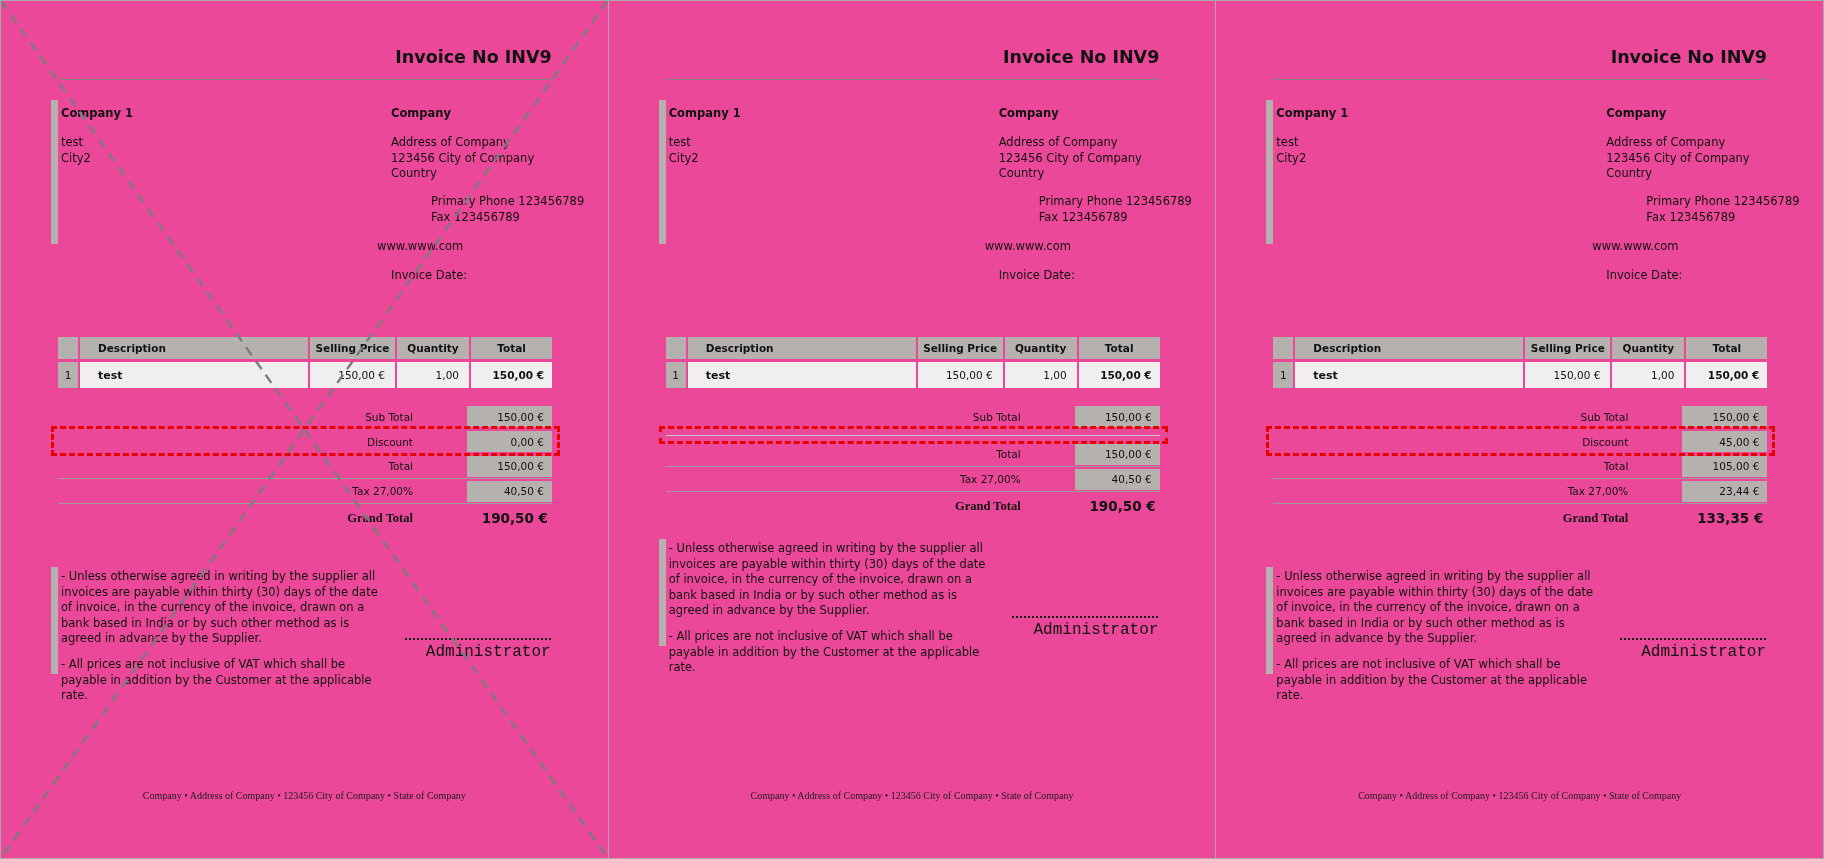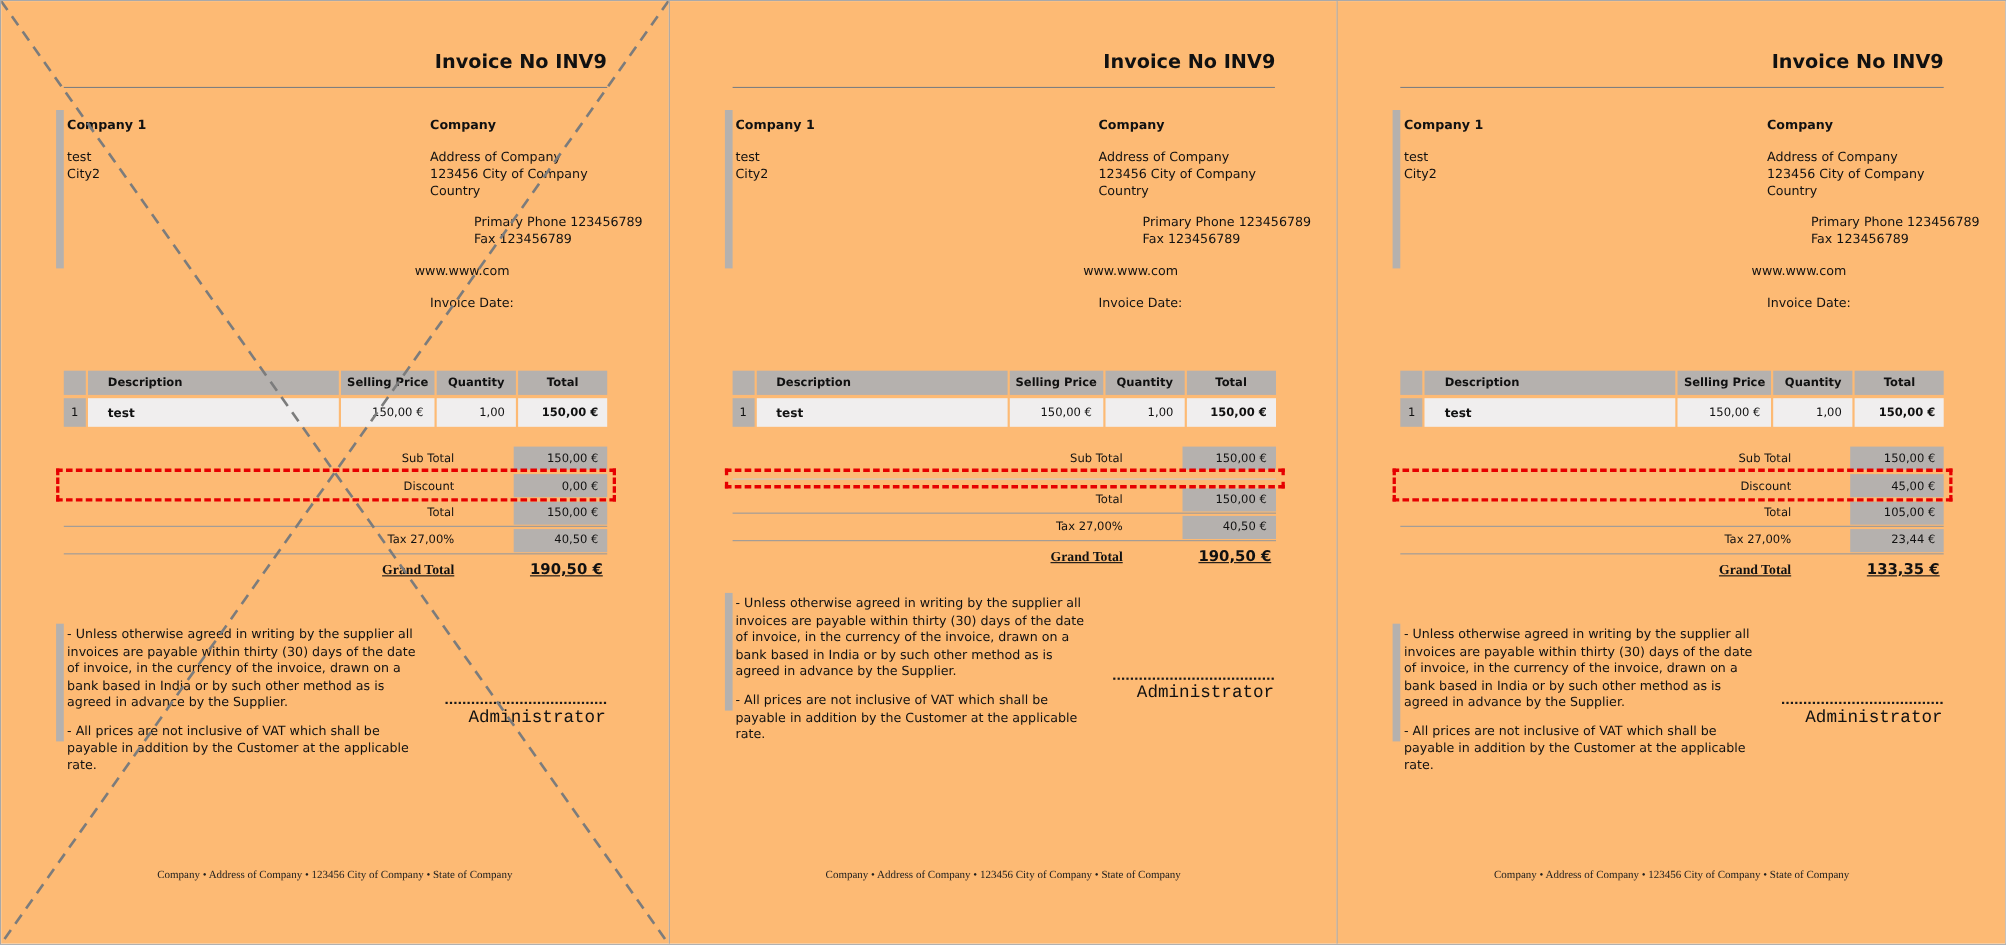--- a/index.html
+++ b/index.html
@@ -11,21 +11,21 @@
     width: 1824px;
     height: 859px;
     border: 1px solid #a9a9a9;
     background: #fff;
     overflow: hidden;
   }
   .page {
     position: relative;
     flex: 1 1 0;
     height: 100%;
-    background: #fdba74;
+    background: #ec4899;
     border-left: 1px solid #a9a9a9;
     overflow: hidden;
   }
   .page:first-child { border-left: none; }
 
   
   .cross { display: none; position: absolute; inset: 0; width: 100%; height: 100%; z-index: 6; pointer-events: none; }
   .crossed .cross { display: block; }
   .cross line { stroke: #7c7c7c; stroke-width: 2.4; stroke-dasharray: 10 7; }
 
@@ -63,21 +63,21 @@
   .drow .c-total { font-weight: bold; padding-right: 8px; }
 
   
   .totals { position: absolute; left: 57px; top: 403px; width: 494px; font-size: 10.5px; }
   .t-row { position: relative; height: 25px; display: flex; align-items: center; }
   .t-row.sep-after { border-bottom: 1px solid #9b9b9b; }
   .t-label { flex: 1; text-align: right; padding-right: 54px; }
   .t-value { width: 85px; height: 21px; flex: none; background: #b5b1ae; display: flex; align-items: center; justify-content: flex-end; padding-right: 8px; }
   .t-row.empty-row { height: 13px; }
   .mid-line { position: absolute; left: 0; right: 0; top: 6px; border-top: 1px solid #c9c9c9; }
-  .t-row.grand { height: 28px; text-decoration: underline; }
+  .t-row.grand { height: 28px; }
   .t-row.grand .t-label { font-family: "Liberation Serif", serif; font-weight: bold; font-size: 12.5px; }
   .t-row.grand .t-value { background: none; font-weight: bold; font-size: 13.5px; padding-right: 4px; }
   .red-box { position: absolute; left: -7px; right: -8px; top: -3px; bottom: -2px; border: 3px dashed #e60000; pointer-events: none; z-index: 4; }
 
   
   .terms-bar { top: 566px; height: 107px; }
   .terms { position: absolute; left: 60px; top: 568px; width: 318px; font-size: 11.5px; line-height: 15.6px; }
   .terms p + p { margin-top: 10px; }
   .signature { position: absolute; right: 57px; top: 637px; width: 146px; text-align: right; }
   .sig-line { border-top: 2px dotted #1a1a1a; margin-bottom: 3px; }

